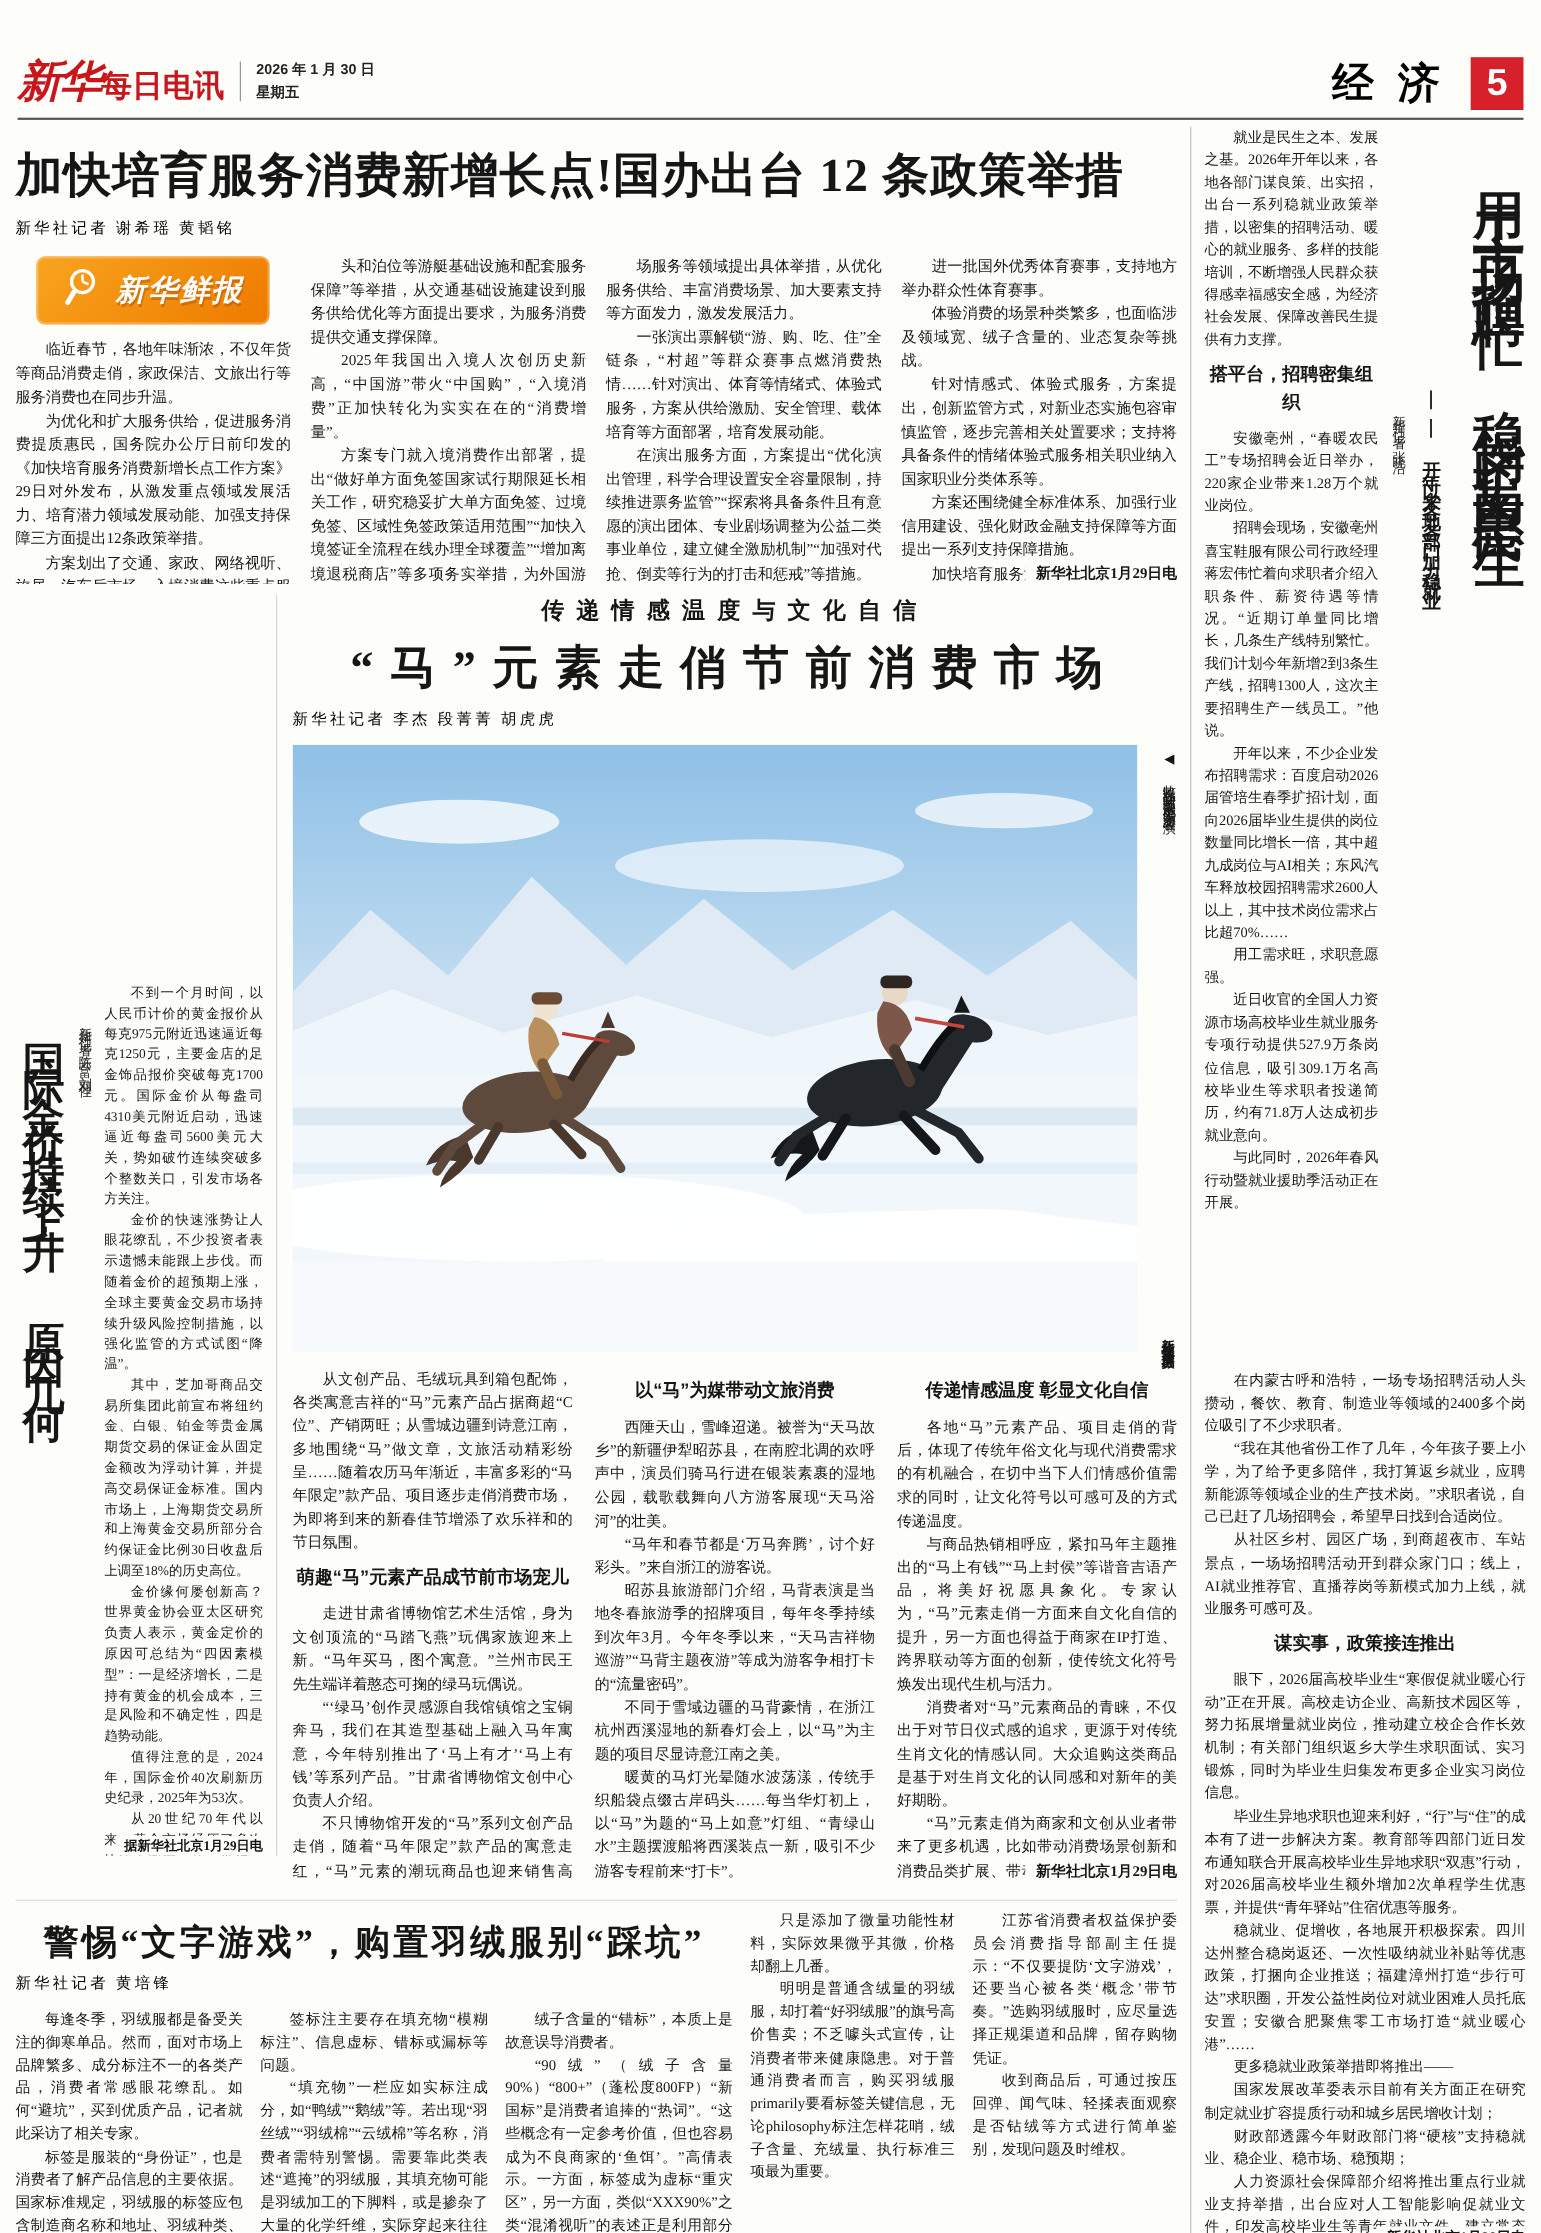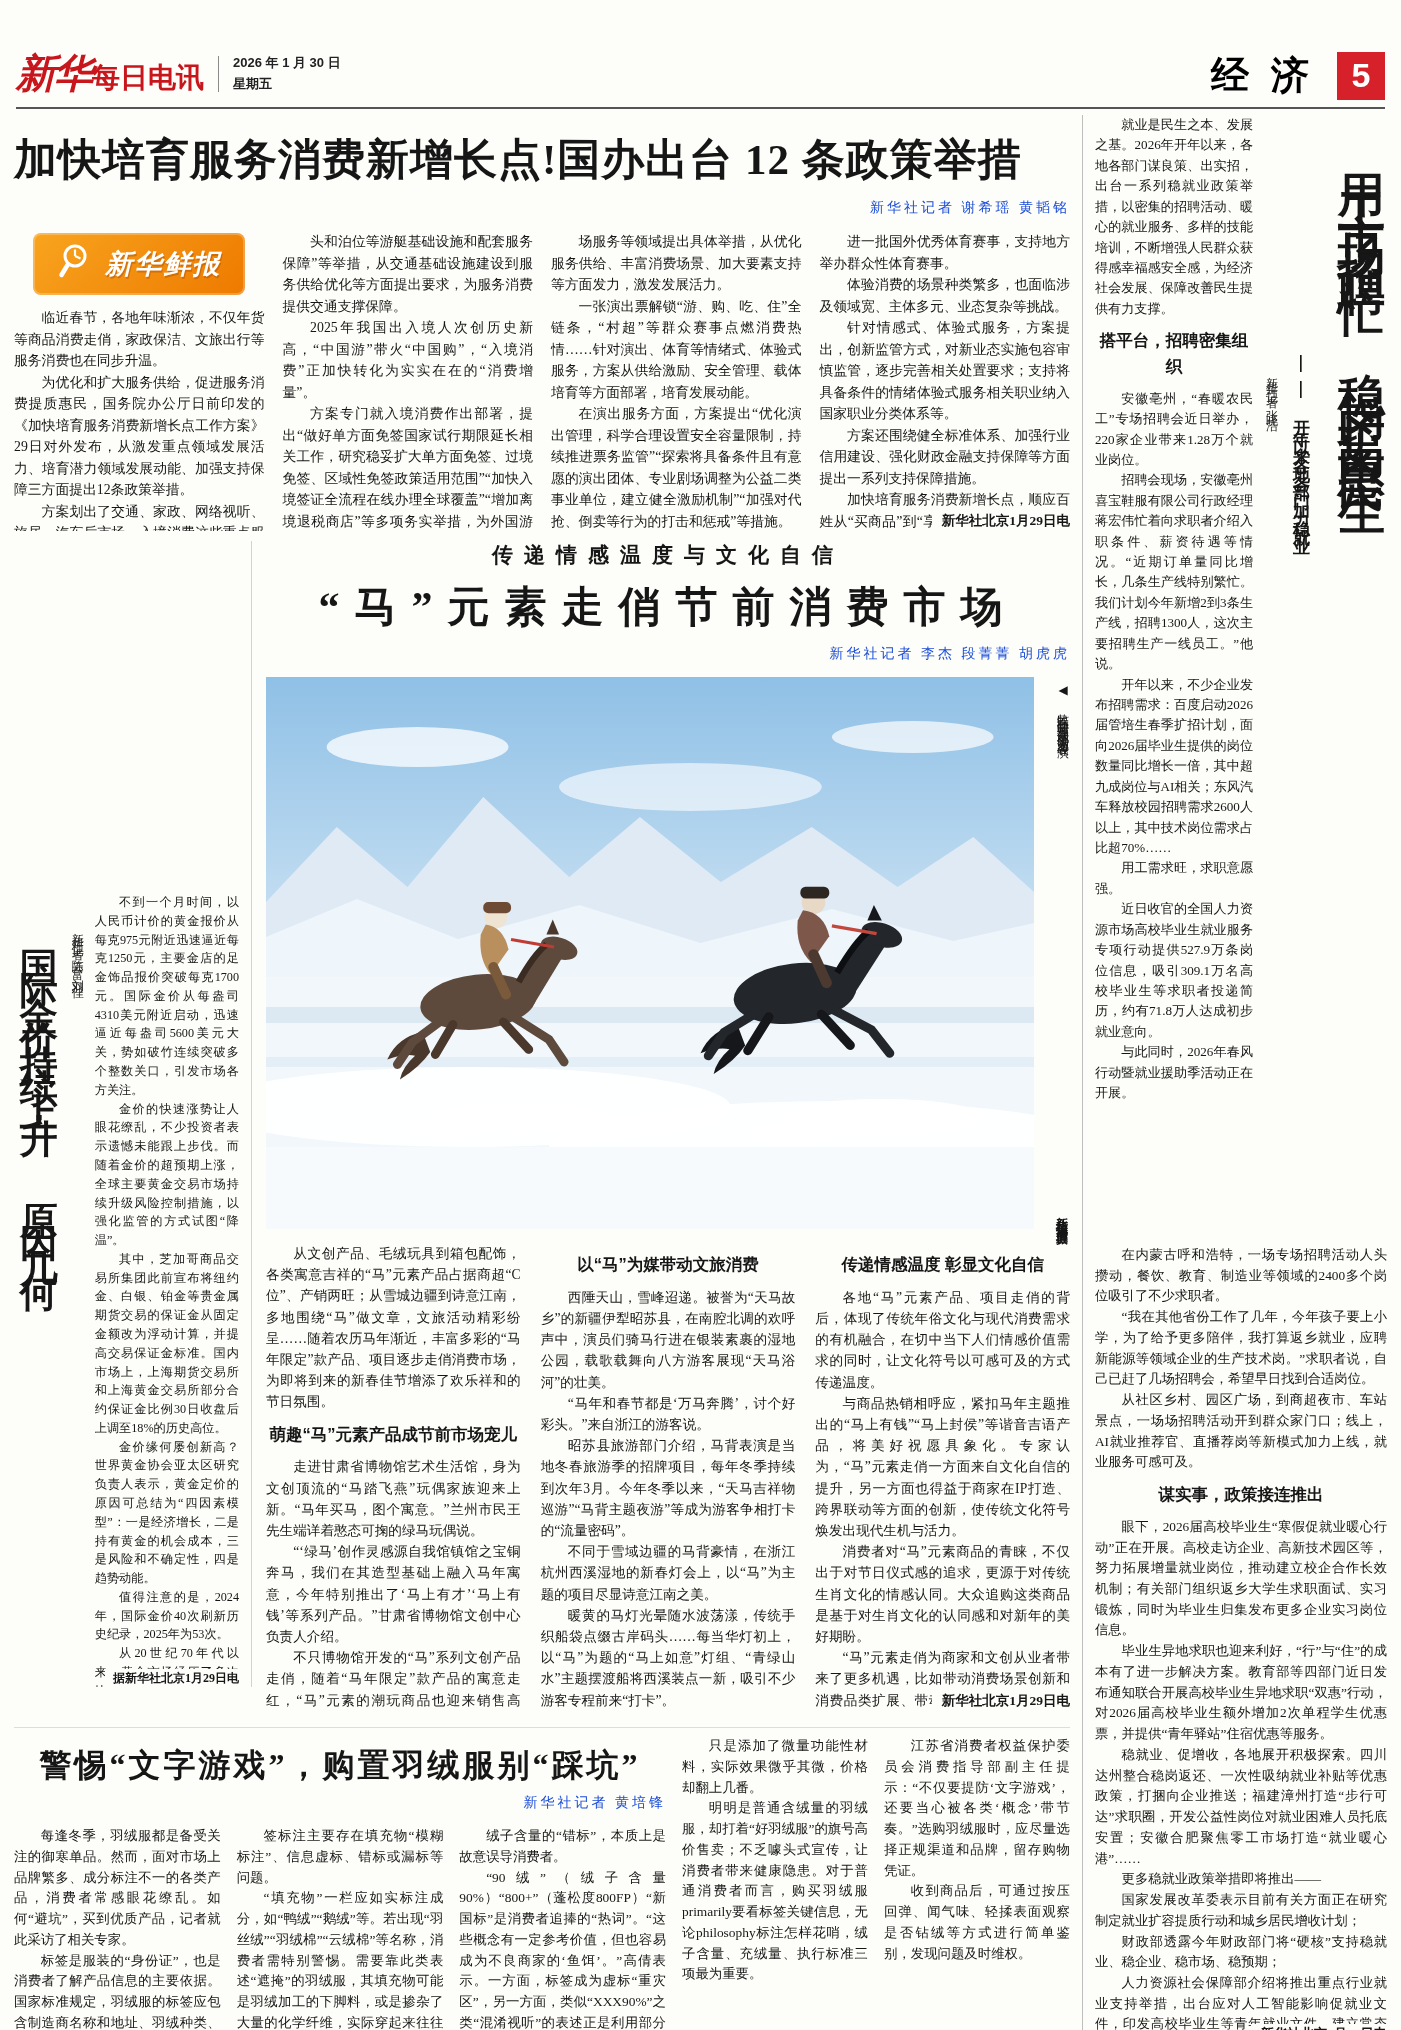--- a/index.html
+++ b/index.html
@@ -20,21 +20,21 @@
   .mast-rule{border-bottom:2px solid #555;margin:0 2px;}
   
   .content{display:flex;margin-top:6px;}
   .main-left{width:1056px;flex:none;}
   .right-col{flex:1;border-left:1px solid #bdbdbd;margin-left:12px;padding-left:12px;min-width:0;}
   p{margin:0;text-indent:2em;text-align:justify;}
   .dateline{font-weight:bold;text-indent:0;text-align:left;font-family:Liberation Serif, serif;}
   .colhead{font-family:"Liberation Sans","DejaVu Sans",sans-serif;font-weight:bold;text-align:center;font-size:16.5px;margin:9px 0;text-indent:0;}
   
   .lead h1{font-size:43px;font-weight:900;text-align:left;letter-spacing:1px;margin:16px 0 10px;white-space:nowrap;}
-  .byline{text-align:right;font-size:14px;letter-spacing:3px;margin:0 0 14px;color:#1d4ed8;}
+  .byline{text-align:left;font-size:14px;letter-spacing:3px;margin:0 0 14px;color:#000000;}
   .lead-cols{display:flex;gap:18px;height:300px;overflow:hidden;}
   .lcol{flex:1;font-size:13.8px;line-height:1.56;min-width:0;position:relative;}
   .lcol .dateline{position:absolute;right:0;bottom:0;background:#fdfdf9;padding-left:10px;font-size:13.5px;}
   .badge{width:212px;height:62px;margin:2px auto 12px;border-radius:8px;
          background:linear-gradient(135deg,#f8a41f,#ee7a00);display:flex;align-items:center;justify-content:center;gap:8px;
          box-shadow:inset 0 0 0 2px rgba(255,255,255,.25);}
   .badge-text{color:#fff;font-size:27px;font-weight:900;font-style:italic;letter-spacing:2px;
               font-family:"Liberation Sans","DejaVu Sans",sans-serif;text-shadow:1px 2px 0 rgba(150,60,0,.35);}
   
   .mid-band{display:flex;margin-top:10px;}
@@ -133,21 +133,21 @@
           <div class="lcol">
               <div>
                 <p>场服务等领域提出具体举措，从优化服务供给、丰富消费场景、加大要素支持等方面发力，激发发展活力。</p>
                 <p>一张演出票解锁“游、购、吃、住”全链条，“村超”等群众赛事点燃消费热情……针对演出、体育等情绪式、体验式服务，方案从供给激励、安全管理、载体培育等方面部署，培育发展动能。</p>
                 <p>在演出服务方面，方案提出“优化演出管理，科学合理设置安全容量限制，持续推进票务监管”“探索将具备条件且有意愿的演出团体、专业剧场调整为公益二类事业单位，建立健全激励机制”“加强对代抢、倒卖等行为的打击和惩戒”等措施。</p>
               </div>
             </div>
           <div class="lcol">
             <div>
                 <p>进一批国外优秀体育赛事，支持地方举办群众性体育赛事。</p>
-                <p>体验消费的场景种类繁多，也面临涉及领域宽、主体多元、业态复杂等挑战。</p>
+                <p>体验消费的场景种类繁多，也面临涉及领域宽、绒子含量的、业态复杂等挑战。</p>
                 <p>针对情感式、体验式服务，方案提出，创新监管方式，对新业态实施包容审慎监管，逐步完善相关处置要求；支持将具备条件的情绪体验式服务相关职业纳入国家职业分类体系等。</p>
                 <p>方案还围绕健全标准体系、加强行业信用建设、强化财政金融支持保障等方面提出一系列支持保障措施。</p>
                 <p>加快培育服务消费新增长点，顺应百姓从“买商品”到“享服务”的消费新趋势，推动生活品质提升与产业转型升级同向而行，必将激活消费一池春水，为高质量发展注入新动能。</p>
               </div>
             <p class="dateline">新华社北京1月29日电</p>
           </div>
         </div>
       </article>
 
       <div class="mid-band">

